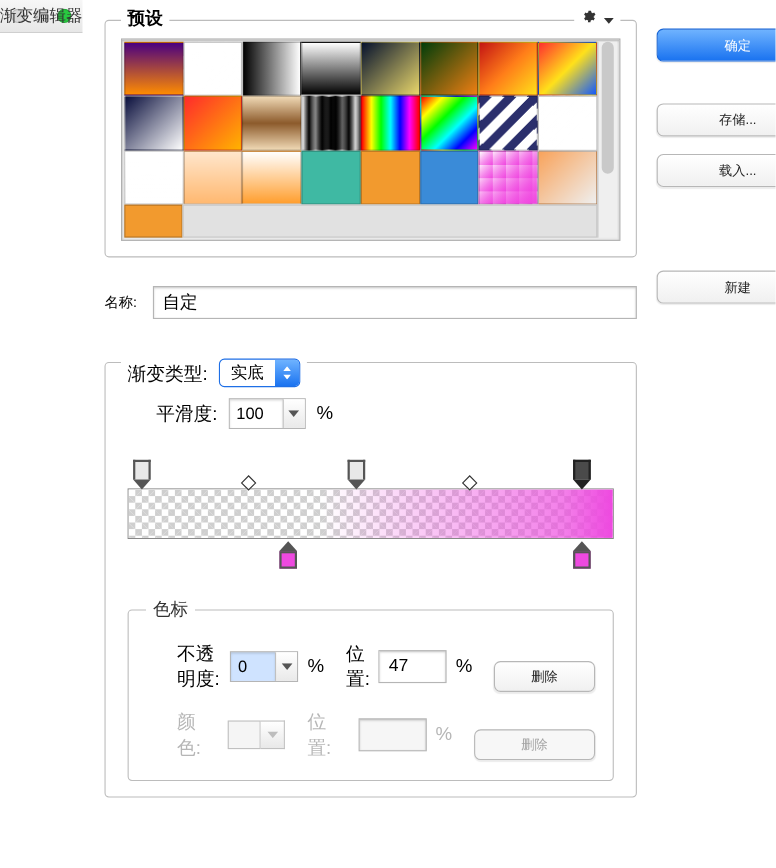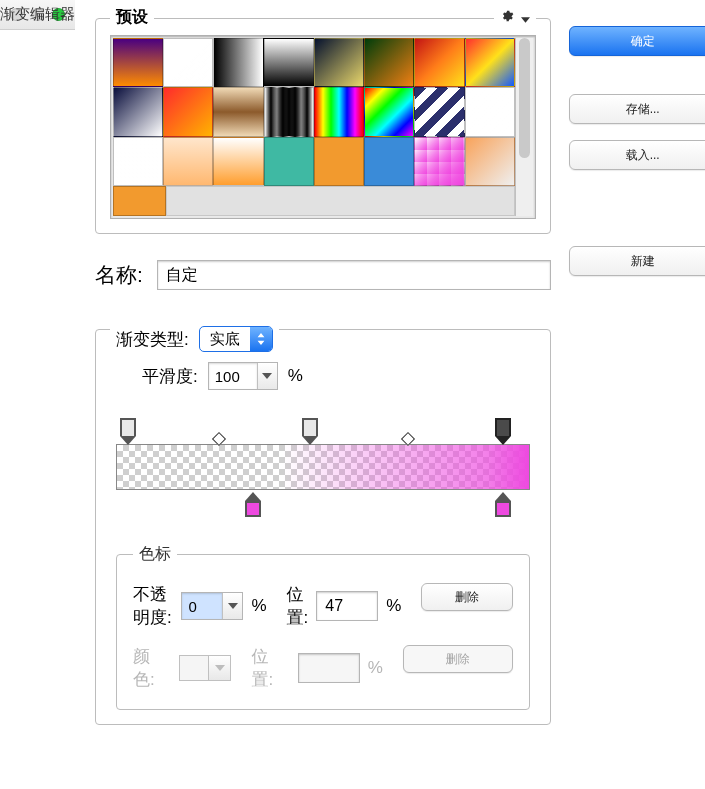--- a/index.html
+++ b/index.html
@@ -33,21 +33,21 @@
   .pthumb { position:absolute; top:0; left:3px; right:3px; height:120px; background:#c9c9c9; border-radius:6px; }
 
   .checker { background-image:
       linear-gradient(45deg,#cfcfcf 25%,transparent 25%),
       linear-gradient(-45deg,#cfcfcf 25%,transparent 25%),
       linear-gradient(45deg,transparent 75%,#cfcfcf 75%),
       linear-gradient(-45deg,transparent 75%,#cfcfcf 75%);
       background-size:12px 12px; background-position:0 0,0 6px,6px -6px,-6px 0; background-color:#fff; }
 
   .namerow { display:flex; align-items:center; gap:14px; margin:26px 0 26px 0; }
-  .namerow label { font-size:21px; }
+  .namerow label { font-size:13px; }
   input.text { height:30px; border:1px solid #b5b5b5; box-shadow:inset 0 1px 2px rgba(0,0,0,.2); padding:2px 8px; font-size:16px; background:#fff; }
   .name-input { flex:1; }
 
   .btn { height:30px; border:1px solid #b7b7b7; border-radius:6px; background:linear-gradient(#ffffff,#f0f0f0); font-size:12px; color:#222; cursor:pointer; box-shadow:0 1px 1px rgba(0,0,0,.08); }
   .btn.primary { background:linear-gradient(#6fb3ff,#1a73f0); color:#fff; border-color:#1564d8; font-weight:500; }
   .btn.disabled { color:#a3a3a3; background:#f7f7f7; }
 
   .gradsection { margin-top:4px; padding:18px 20px 14px 20px; }
   .row { display:flex; align-items:center; gap:10px; margin-bottom:18px; }
   .lbl { font-size:17px; }
@@ -72,21 +72,21 @@
   .ostop-body.selected::after { border-top-color:#222; }
 
   .midpt { top:16px; }
   .mid-dia { width:10px; height:10px; border:1px solid #333; transform:rotate(45deg); background:#fff; }
 
   .cstop { top:74px; }
   .cstop-tip { width:0; height:0; border-left:8px solid transparent; border-right:8px solid transparent; border-bottom:9px solid #555; margin:0 auto; }
   .cstop-box { width:16px; height:16px; border:2px solid #555; background:#ee49e0; }
 
   .stops-box { padding:18px 16px 18px 16px; }
-  .stoprow { display:flex; align-items:flex-start; gap:10px; margin-bottom:16px; }
+  .stoprow { display:flex; align-items:flex-end; gap:10px; margin-bottom:16px;margin-left:28px; }
   .grp { display:flex; align-items:center; gap:8px; }
   .stoprow .spacer { flex:1; }
   .sbtn { width:110px; height:28px; }
   .small-in { width:62px; height:28px; }
   .disabled-text { color:#b6b6b6; }
   .swatch-dd { display:flex; }
   .swatch { width:30px; height:26px; border:1px solid #c0c0c0; background:#f5f5f5; }
   .swatch-ar { width:22px; height:26px; border:1px solid #c0c0c0; border-left:none; background:linear-gradient(#fff,#e8e8e8); display:flex; align-items:center; justify-content:center; }
 
   svg.ic { width:14px; height:14px; }

